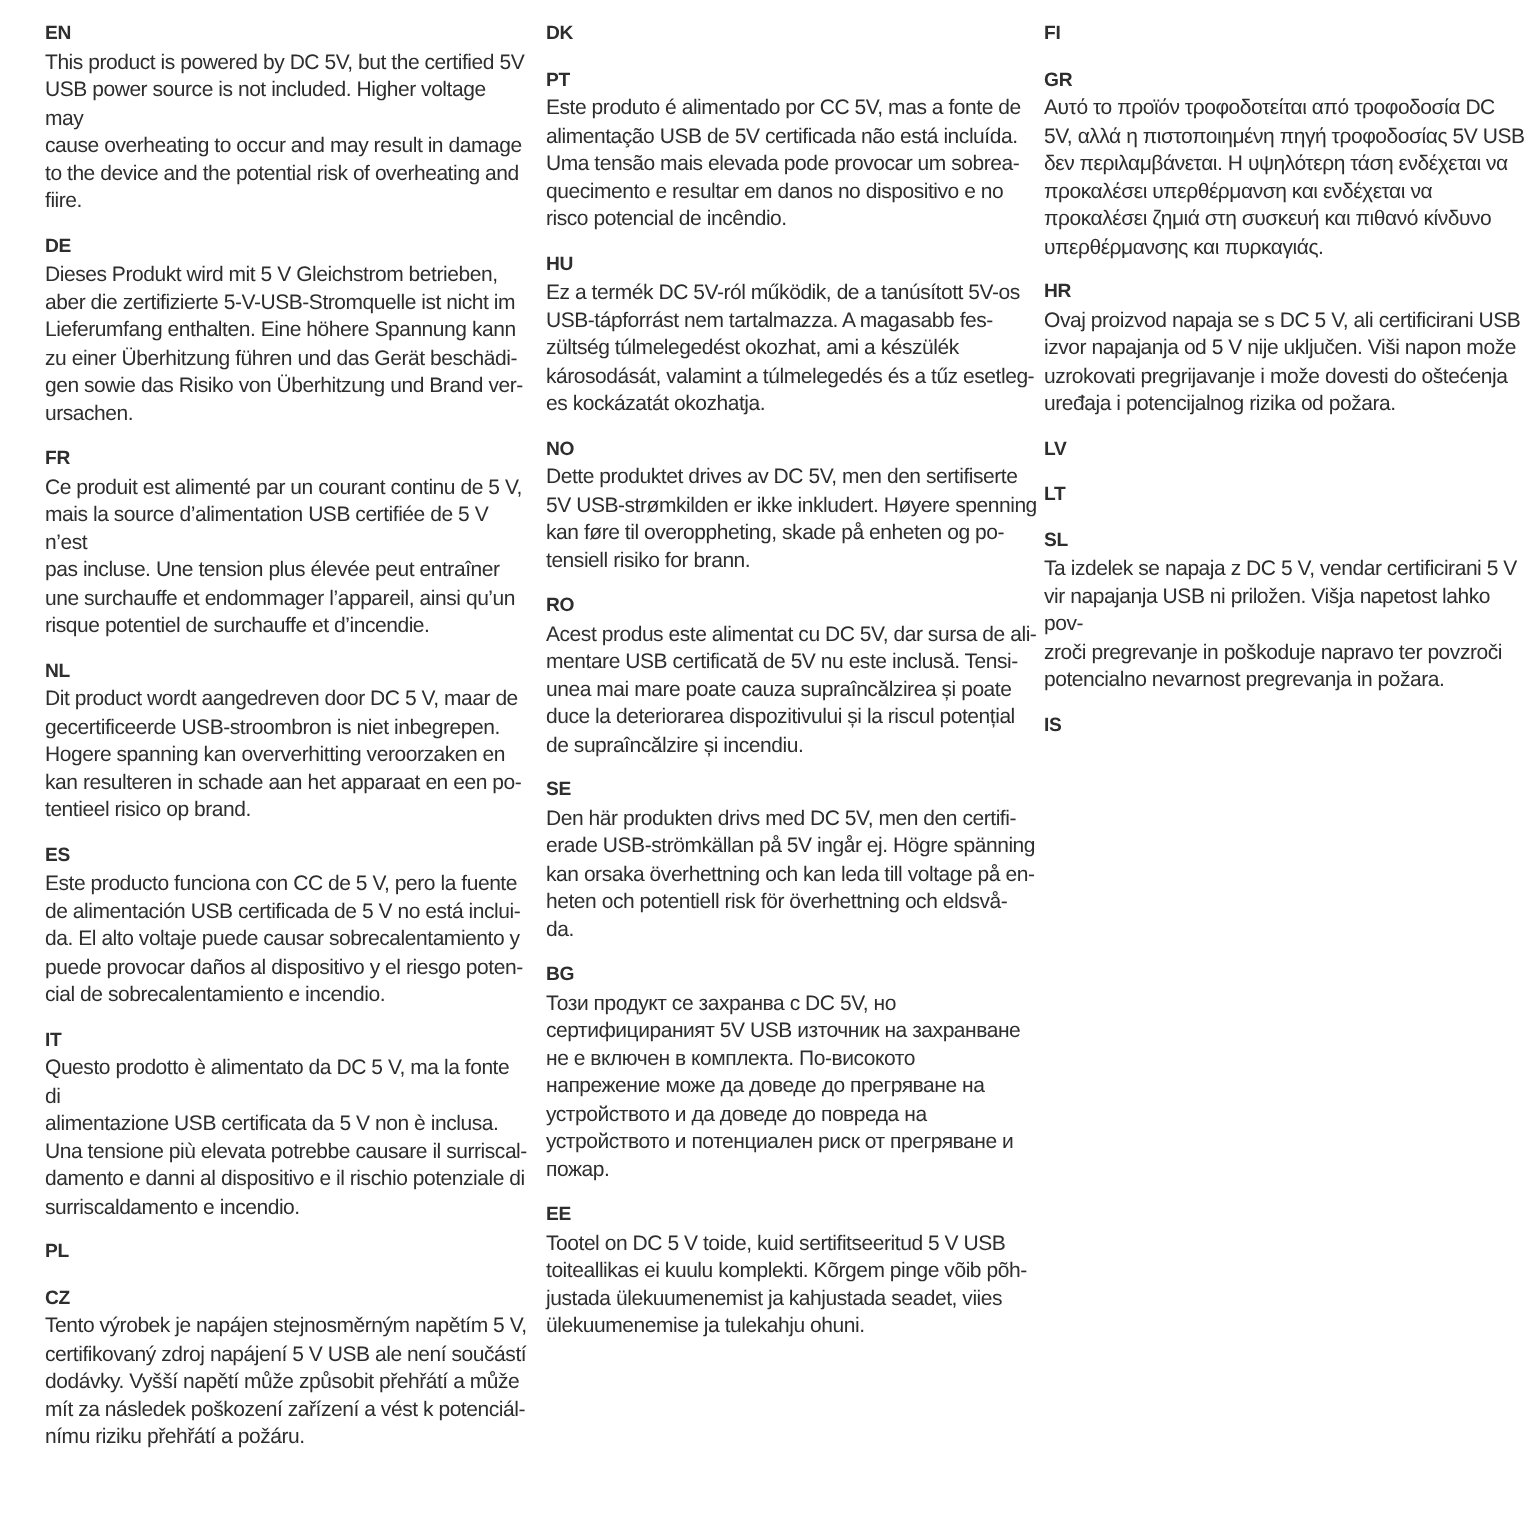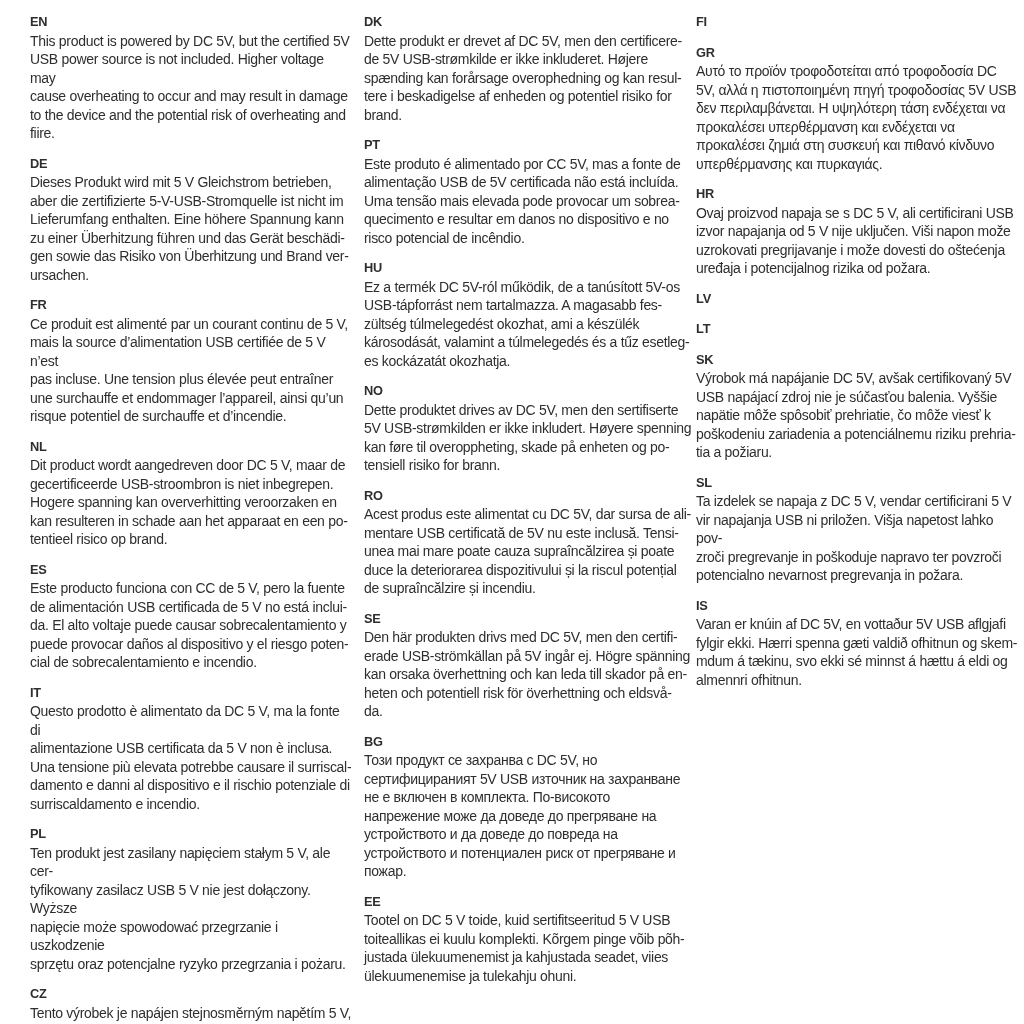--- a/index.html
+++ b/index.html
@@ -91,43 +91,34 @@
     <section class="lang-section">
       <h2 class="lang-code">IT</h2>
       <p class="lang-text">Questo prodotto è alimentato da DC 5 V, ma la fonte di
 alimentazione USB certificata da 5 V non è inclusa.
 Una tensione più elevata potrebbe causare il surriscal-
 damento e danni al dispositivo e il rischio potenziale di
 surriscaldamento e incendio.</p>
     </section>
     <section class="lang-section">
       <h2 class="lang-code">PL</h2>
-      <p class="lang-text">Ten produkt jest zasilany napięciem stałym 5 V, ale cer-
-tyfikowany zasilacz USB 5 V nie jest dołączony. Wyższe
-napięcie może spowodować przegrzanie i uszkodzenie
-sprzętu oraz potencjalne ryzyko przegrzania i pożaru.</p>
     </section>
     <section class="lang-section">
       <h2 class="lang-code">CZ</h2>
       <p class="lang-text">Tento výrobek je napájen stejnosměrným napětím 5 V,
 certifikovaný zdroj napájení 5 V USB ale není součástí
 dodávky. Vyšší napětí může způsobit přehřátí a může
 mít za následek poškození zařízení a vést k potenciál-
 nímu riziku přehřátí a požáru.</p>
     </section>
   </div>
 
   <div class="col col-2">
     <section class="lang-section">
       <h2 class="lang-code">DK</h2>
-      <p class="lang-text">Dette produkt er drevet af DC 5V, men den certificere-
-de 5V USB-strømkilde er ikke inkluderet. Højere
-spænding kan forårsage overophedning og kan resul-
-tere i beskadigelse af enheden og potentiel risiko for
-brand.</p>
     </section>
     <section class="lang-section">
       <h2 class="lang-code">PT</h2>
       <p class="lang-text">Este produto é alimentado por CC 5V, mas a fonte de
 alimentação USB de 5V certificada não está incluída.
 Uma tensão mais elevada pode provocar um sobrea-
 quecimento e resultar em danos no dispositivo e no
 risco potencial de incêndio.</p>
     </section>
     <section class="lang-section">
@@ -150,21 +141,21 @@
       <p class="lang-text">Acest produs este alimentat cu DC 5V, dar sursa de ali-
 mentare USB certificată de 5V nu este inclusă. Tensi-
 unea mai mare poate cauza supraîncălzirea și poate
 duce la deteriorarea dispozitivului și la riscul potențial
 de supraîncălzire și incendiu.</p>
     </section>
     <section class="lang-section">
       <h2 class="lang-code">SE</h2>
       <p class="lang-text">Den här produkten drivs med DC 5V, men den certifi-
 erade USB-strömkällan på 5V ingår ej. Högre spänning
-kan orsaka överhettning och kan leda till skador på en-
+kan orsaka överhettning och kan leda till voltage på en-
 heten och potentiell risk för överhettning och eldsvå-
 da.</p>
     </section>
     <section class="lang-section">
       <h2 class="lang-code">BG</h2>
       <p class="lang-text">Този продукт се захранва с DC 5V, но
 сертифицираният 5V USB източник на захранване
 не е включен в комплекта. По-високото
 напрежение може да доведе до прегряване на
 устройството и да доведе до повреда на
@@ -200,36 +191,24 @@
 uzrokovati pregrijavanje i može dovesti do oštećenja
 uređaja i potencijalnog rizika od požara.</p>
     </section>
     <section class="lang-section">
       <h2 class="lang-code">LV</h2>
     </section>
     <section class="lang-section">
       <h2 class="lang-code">LT</h2>
     </section>
     <section class="lang-section">
-      <h2 class="lang-code">SK</h2>
-      <p class="lang-text">Výrobok má napájanie DC 5V, avšak certifikovaný 5V
-USB napájací zdroj nie je súčasťou balenia. Vyššie
-napätie môže spôsobiť prehriatie, čo môže viesť k
-poškodeniu zariadenia a potenciálnemu riziku prehria-
-tia a požiaru.</p>
-    </section>
-    <section class="lang-section">
       <h2 class="lang-code">SL</h2>
       <p class="lang-text">Ta izdelek se napaja z DC 5 V, vendar certificirani 5 V
 vir napajanja USB ni priložen. Višja napetost lahko pov-
 zroči pregrevanje in poškoduje napravo ter povzroči
 potencialno nevarnost pregrevanja in požara.</p>
     </section>
     <section class="lang-section">
       <h2 class="lang-code">IS</h2>
-      <p class="lang-text">Varan er knúin af DC 5V, en vottaður 5V USB aflgjafi
-fylgir ekki. Hærri spenna gæti valdið ofhitnun og skem-
-mdum á tækinu, svo ekki sé minnst á hættu á eldi og
-almennri ofhitnun.</p>
     </section>
   </div>
 
 </div>
 
 </body></html>

